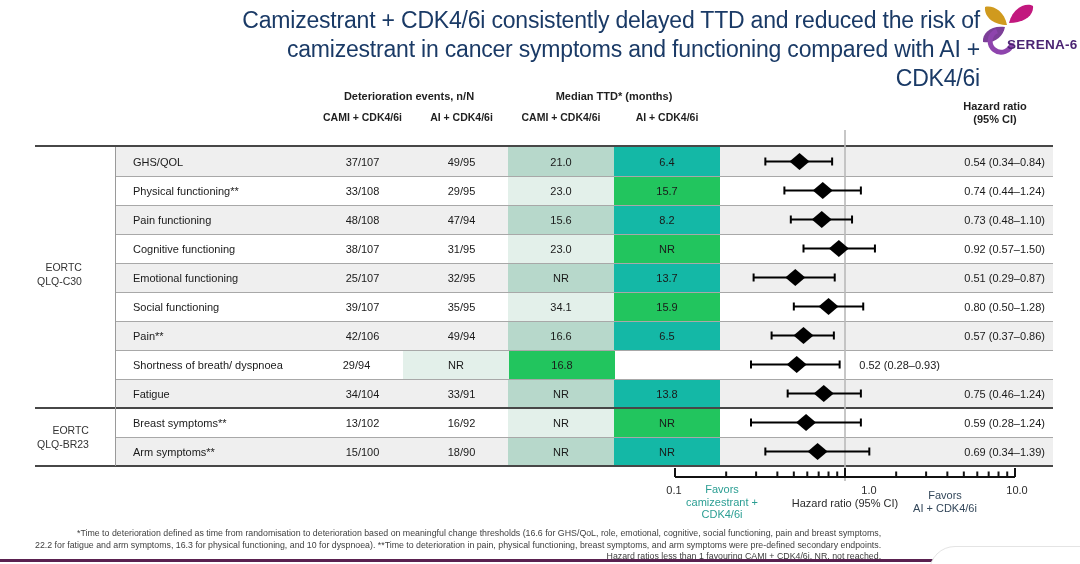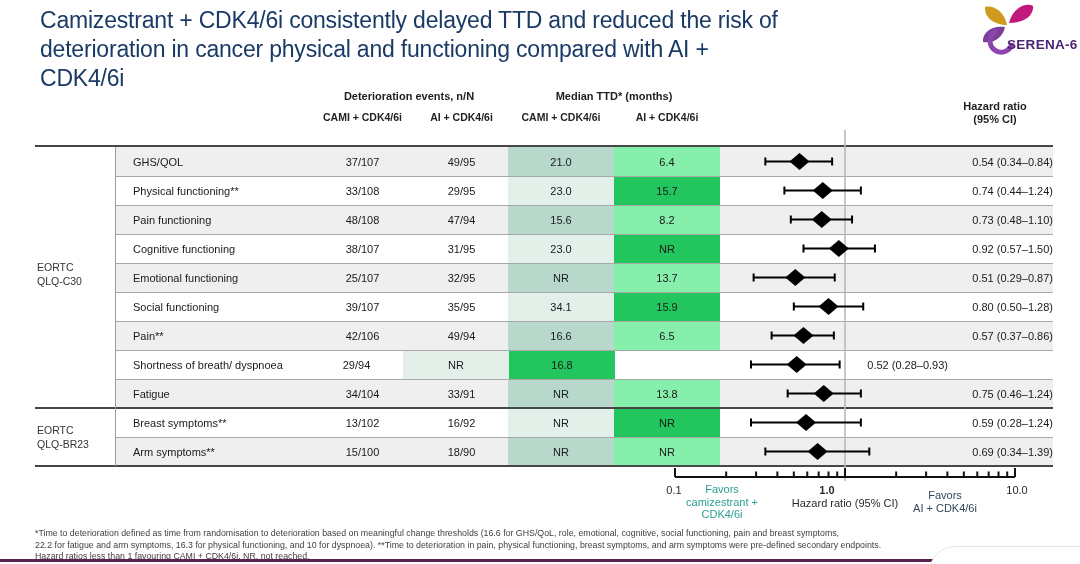--- a/index.html
+++ b/index.html
@@ -1,18 +1,18 @@
 <!DOCTYPE html>
 <html><head>
 <meta charset="utf-8">
 <style>
   html,body{margin:0;padding:0;background:#fff;}
   .slide{position:relative;width:1080px;height:564px;background:#fff;overflow:hidden;
          font-family:"Liberation Sans",sans-serif;}
-  .abs{position:absolute;}
+  .abs{position:absolute;text-align:right;}
   
   .title{left:40px;top:6px;width:940px;font-size:23px;line-height:29px;color:#1a3a66;
          font-weight:500;letter-spacing:-0.2px;}
   
   .logo{left:982px;top:4px;width:96px;height:52px;}
   
   .colhead{font-size:11px;font-weight:bold;color:#1f1f1f;text-align:center;}
   .subhead{font-size:10.5px;font-weight:bold;color:#1f1f1f;text-align:center;}
   .hr-head{white-space:pre-line;line-height:13px;}
   
@@ -20,25 +20,25 @@
   .row{display:flex;height:29px;font-size:11px;color:#1a1a1a;border-top:1px solid #a8a8a8;
        box-sizing:border-box;}
   .row.first{border-top:none;}
   .cell{height:100%;display:flex;align-items:center;justify-content:center;box-sizing:border-box;}
   .c-label{width:195px;justify-content:flex-start;padding-left:18px;}
   .c-e1{width:105px;}
   .c-e2{width:93px;}
   .c-t1{width:106px;}
   .c-t2{width:106px;}
   .c-plot{width:215px;}
-  .c-hr{width:118px;justify-content:flex-end;padding-right:0;}
+  .c-hr{width:118px;justify-content:flex-end;padding-right:8px;}
   .r-even{background:#efefef;}
   .r-odd{background:#ffffff;}
   .r-even .c-t1{background:#b7d8cb;}
-  .r-even .c-t2{background:#86efac;}
+  .r-even .c-t2{background:#14b8a6;}
   .r-odd .c-t1{background:#e3f0ea;}
   .r-odd .c-t2{background:#22c55e;}
   .hline{position:absolute;left:35px;width:1018px;height:2px;background:#474747;}
   .vdiv{position:absolute;left:115px;top:147px;width:1px;height:319px;background:#9a9a9a;}
   .grp{font-size:10.5px;color:#333;line-height:13.5px;white-space:pre-line;}
   
   .axlab{font-size:11px;color:#2b2b2b;text-align:center;}
   .favors-left{font-size:11px;line-height:12.5px;color:#2b9e93;text-align:center;white-space:pre-line;}
   .favors-right{font-size:11px;line-height:12.5px;color:#33475a;text-align:center;white-space:pre-line;}
   
@@ -48,21 +48,21 @@
          border:1px solid #e4e4e4;border-radius:26px 0 0 0;}
   svg.overlay{position:absolute;left:0;top:0;pointer-events:none;}
 </style>
 </head>
 <body>
 
 <div class="slide">
 
   <div class="abs title">
     <div>Camizestrant + CDK4/6i consistently delayed TTD and reduced the risk of</div>
-    <div>deterioration in cancer physical and functioning compared with AI +</div>
+    <div>camizestrant in cancer symptoms and functioning compared with AI +</div>
     <div>CDK4/6i</div>
   </div>
 
   <div class="abs logo">
     <svg width="96" height="52" viewBox="0 0 96 52">
       <path d="M25,21 C22,6 10,1 3,3 C2,14 13,21 25,21 Z" fill="#d09a1e"></path>
       <path d="M27,19 C31,3 45,-2 51,2 C52,13 40,19 27,19 Z" fill="#c2187e"></path>
       <path d="M23,23 C9,21 0,29 1,38 C12,40 21,33 23,23 Z" fill="#7c3f98"></path>
       <path d="M15,27 a11,11 0 1 0 15,12" fill="none" stroke="#8e44ad" stroke-width="5"></path>
       <text x="25" y="45" font-family="Liberation Sans, sans-serif" font-size="13.5" font-weight="bold" fill="#4b2473" letter-spacing="0.3">SERENA-6</text>
@@ -252,21 +252,21 @@
       <line x1="751.0168653281772" y1="418.5" x2="751.0168653281772" y2="426.5" stroke="#000" stroke-width="2"></line>
       <line x1="860.8816864775799" y1="418.5" x2="860.8816864775799" y2="426.5" stroke="#000" stroke-width="2"></line>
       <polygon points="796.0448419791645,422.5 806.0448419791645,414 816.0448419791645,422.5 806.0448419791645,431" fill="#000"></polygon>
       <line x1="765.3514158971834" y1="451.5" x2="869.3125160431962" y2="451.5" stroke="#000" stroke-width="2"></line>
       <line x1="765.3514158971834" y1="447.5" x2="765.3514158971834" y2="455.5" stroke="#000" stroke-width="2"></line>
       <line x1="869.3125160431962" y1="447.5" x2="869.3125160431962" y2="455.5" stroke="#000" stroke-width="2"></line>
       <polygon points="807.6043454253333,451.5 817.6043454253333,443 827.6043454253333,451.5 817.6043454253333,460" fill="#000"></polygon>
     </svg>
 
   <div class="abs axlab" style="left:658px;top:484px;width:32px;">0.1</div>
-  <div class="abs axlab" style="left:811px;top:484px;width:32px;font-weight:bold;">1.0</div>
+  <div class="abs axlab" style="left:853px;top:484px;width:32px;">1.0</div>
   <div class="abs axlab" style="left:999px;top:484px;width:36px;">10.0</div>
   <div class="abs axlab" style="left:775px;top:497px;width:140px;">Hazard ratio (95% CI)</div>
   <div class="abs favors-left" style="left:664px;top:483px;width:116px;">Favors
 camizestrant +
 CDK4/6i</div>
   <div class="abs favors-right" style="left:890px;top:489px;width:110px;">Favors
 AI + CDK4/6i</div>
 
   <div class="abs footnotes">
     <div>*Time to deterioration defined as time from randomisation to deterioration based on meaningful change thresholds (16.6 for GHS/QoL, role, emotional, cognitive, social functioning, pain and breast symptoms,</div>

